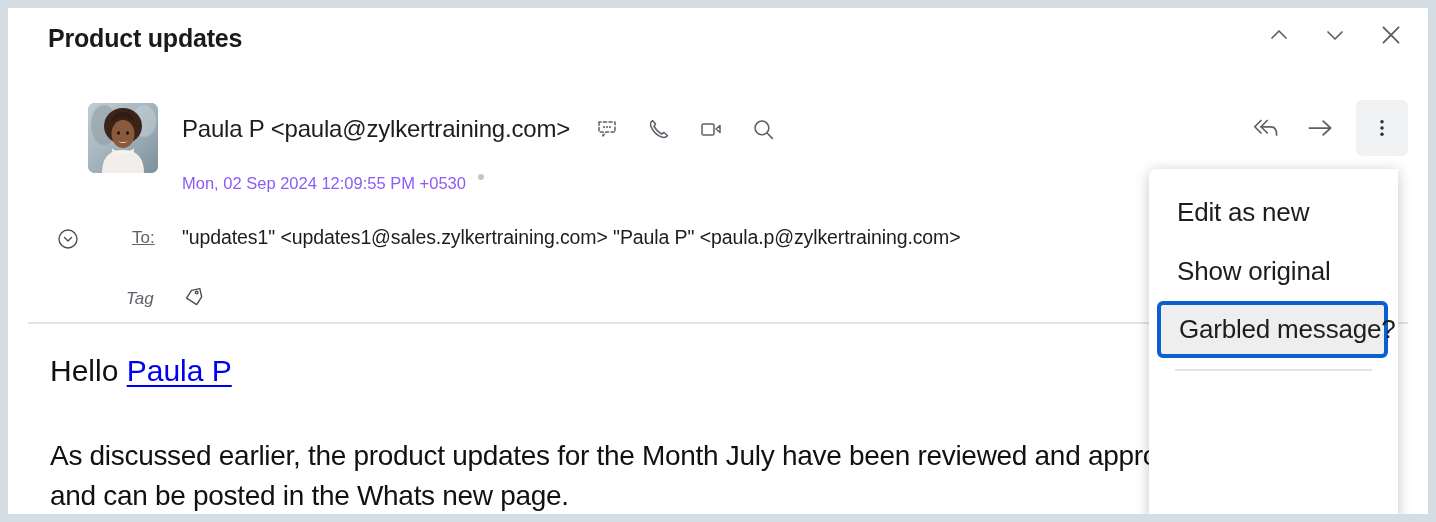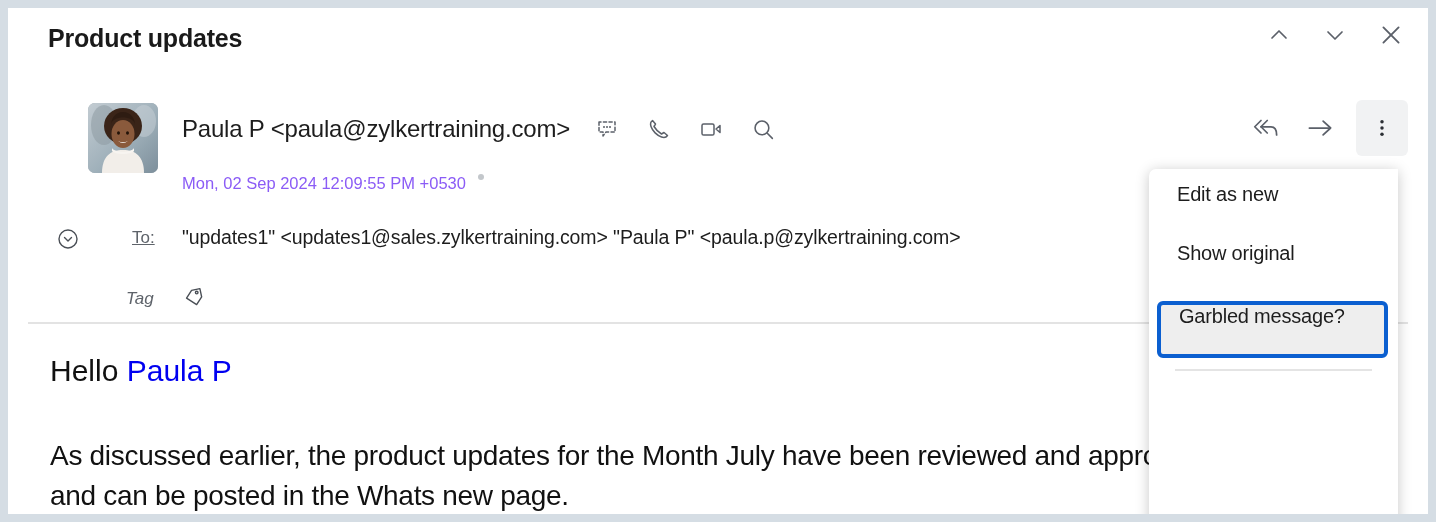--- a/index.html
+++ b/index.html
@@ -205,20 +205,21 @@
   .greeting {
     position: absolute;
     left: 42px;
     top: 16px;
     font-size: 30px;
     color: #111;
     white-space: nowrap;
   }
   .greeting .lnk {
     color: #0000f0;
+    text-decoration: underline;
     text-underline-offset: 4px;
     text-decoration-thickness: 2px;
     cursor: pointer;
   }
   .para {
     position: absolute;
     left: 42px;
     top: 98px;
     width: 1350px;
     font-size: 28px;
@@ -237,22 +238,23 @@
     background: #ffffff;
     border-radius: 7px 0 0 0;
     box-shadow: 0 2px 14px rgba(0,0,0,0.22);
     padding-top: 14px;
     z-index: 40;
   }
   .menu-item {
     position: relative;
     height: 59px;
     display: flex;
+    align-items: center;
     padding: 0 31px 0 28px;
-    font-size: 20px;
+    font-size: 26px;
     color: #1d1d1d;
     cursor: pointer;
     white-space: nowrap;
     letter-spacing: -0.2px;
   }
   .menu-item .chev {
     margin-left: auto;
     color: #5b6069;
     display: flex;
     align-items: center;

